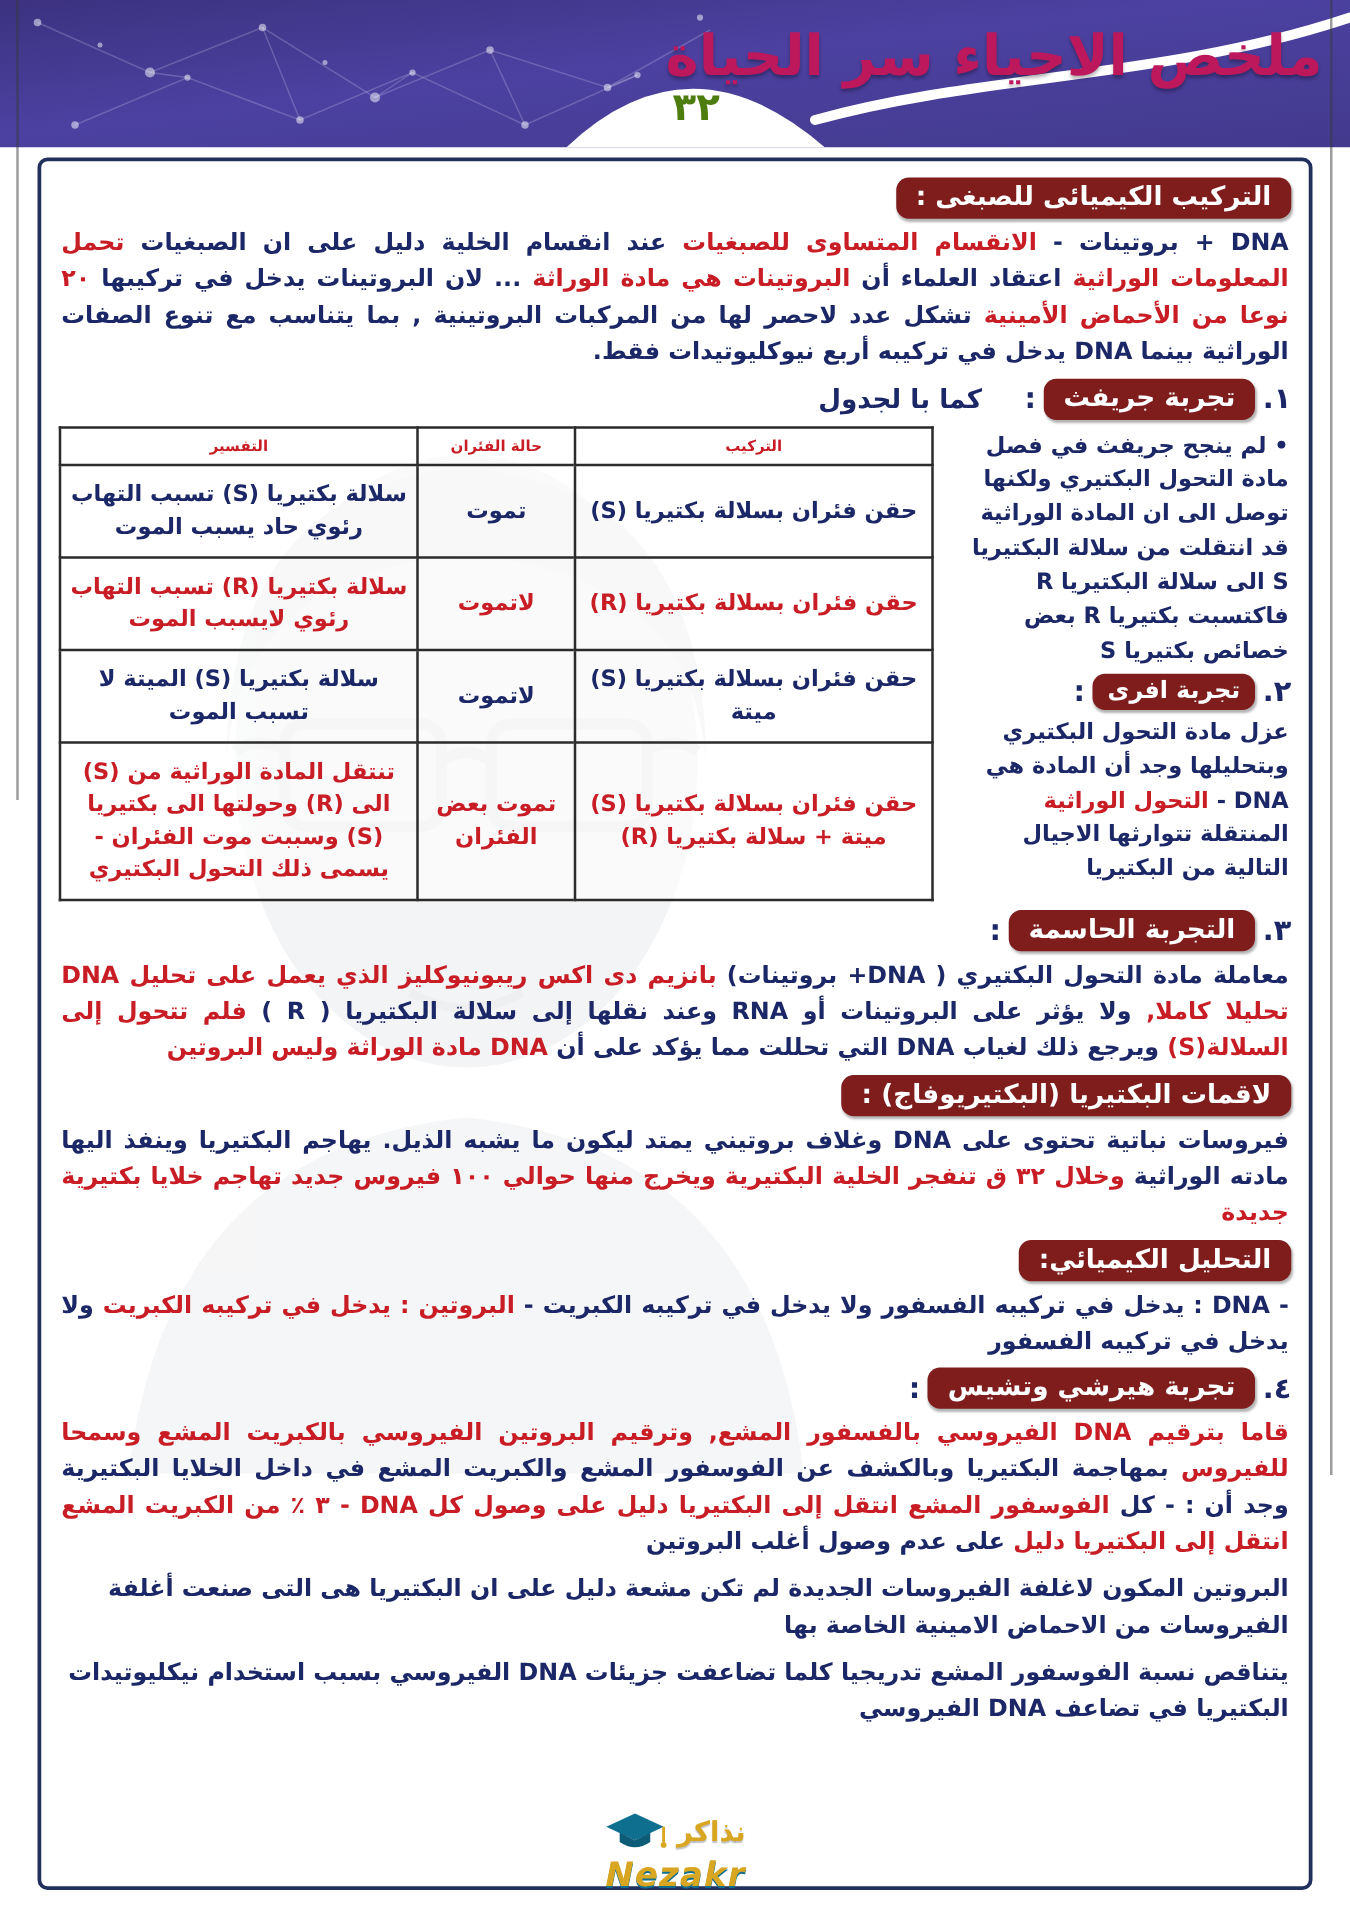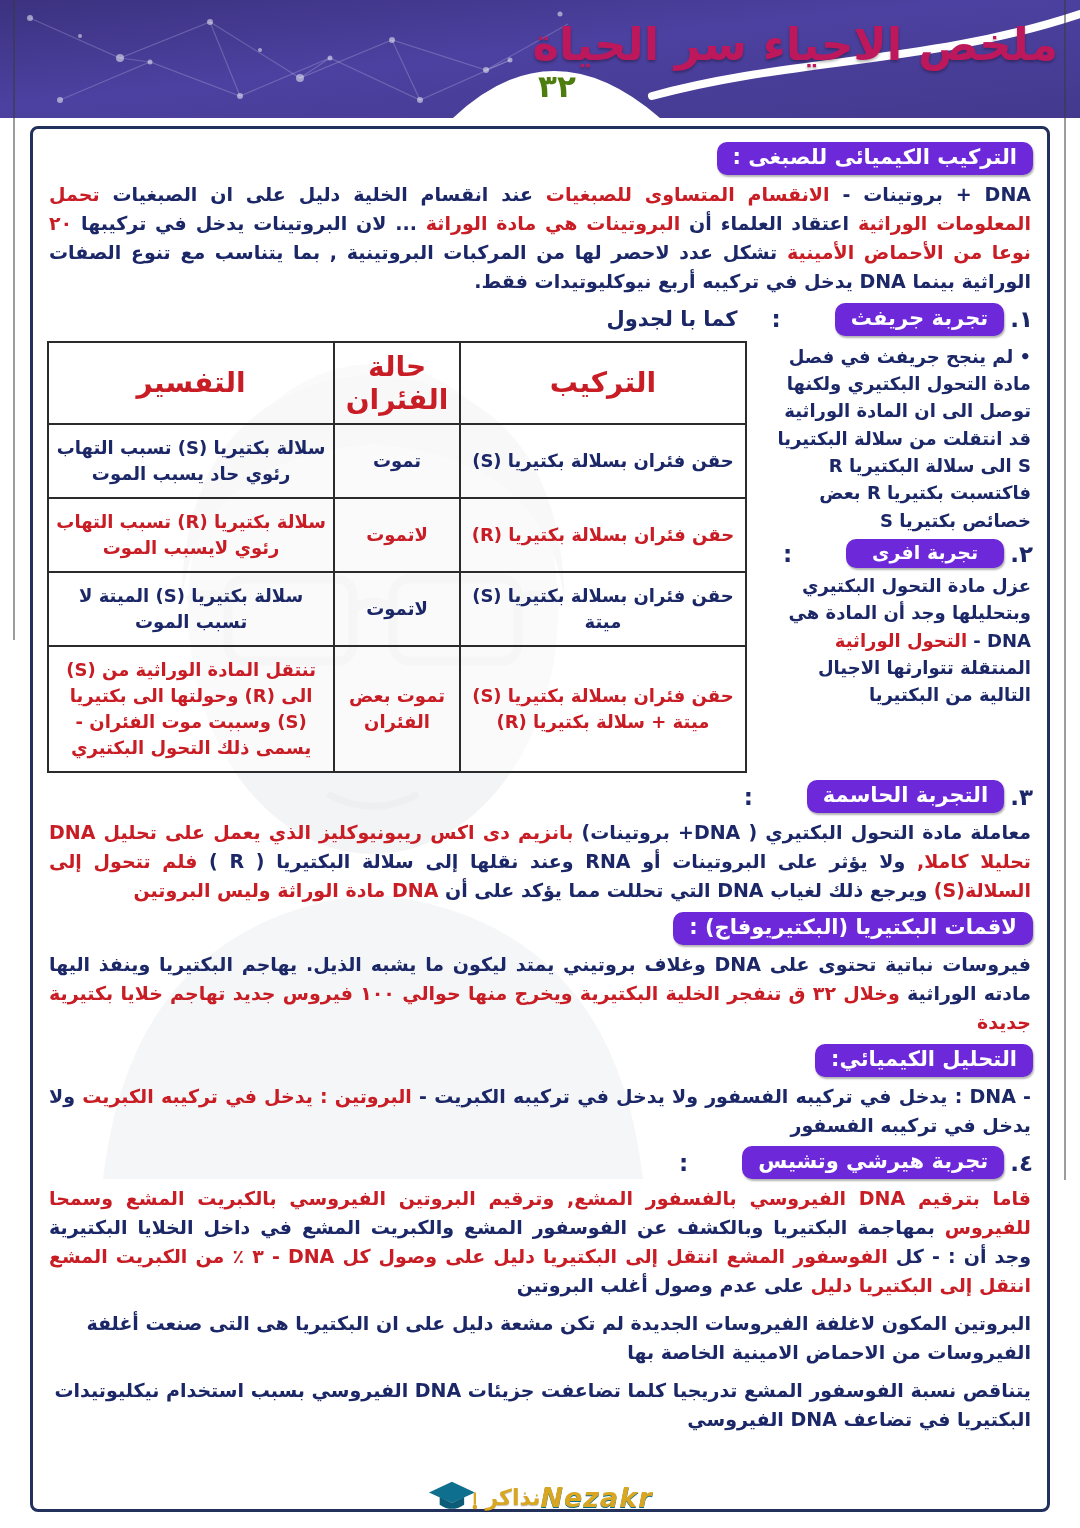--- a/index.html
+++ b/index.html
@@ -34,58 +34,57 @@
     padding:6px 14px 8px; overflow:hidden; background:transparent;
   }
   .box > :not(.face-bg) { position:relative; z-index:1; }
   .face-bg { position:absolute; top:150px; left:30px; width:600px; height:900px; opacity:.13; z-index:0; pointer-events:none; }
 
   .main-title { text-align:center; color:#2b3a97; font-weight:bold; font-size:36px; line-height:1.26; margin-bottom:4px; }
 
   .sec-head { display:flex; align-items:center; gap:6px; margin:7px 0 5px; }
   .sec-head.tight { margin:5px 0 4px; }
   .badge {
-    background:#6d28d9; color:#fff; font-weight:bold; font-size:21px;
+    background:#7f1d1d; color:#fff; font-weight:bold; font-size:21px;
     padding:3px 16px 6px; border-radius:10px; box-shadow:1px 2px 2px rgba(0,0,0,.3);
     white-space:nowrap;
-    margin-left:48px;
-  }
-  .side-col .badge { font-size:19px; padding:2px 26px 5px; }
+  }
+  .side-col .badge { font-size:19px; padding:2px 12px 5px; }
   .sec-num, .colon { color:#1b2766; font-weight:bold; font-size:23px; }
   .after { color:#1b2766; font-weight:bold; font-size:21px; margin-right:28px; }
 
   .para {
     font-size:19px; font-weight:bold; color:#1b2766; line-height:1.52;
     text-align:justify; margin:2px 2px 5px;
   }
   .seg-red  { color:#c81d25; }
   .seg-navy { color:#1b2766; }
 
   
   .griffith-row { display:flex; gap:14px; align-items:flex-start; margin-top:4px; }
   .side-col { width:272px; flex:0 0 auto; }
   .side-note { font-size:18px; line-height:1.52; text-align:right; }
   .bullet::before { content:"\2022  "; color:#1b2766; }
   .table-wrap { flex:1 1 auto; }
   .gtable { width:100%; border-collapse:collapse; background:rgba(255,255,255,.55); }
   .gtable th, .gtable td { border:2px solid #2b2b2b; text-align:center; vertical-align:middle; }
-  .gtable th { color:#c81d25; font-size:28px; font-weight:bold; padding:7px 4px; }
+  .gtable th { color:#c81d25; font-size:12px; font-weight:bold; padding:7px 4px; }
   .gtable td { font-size:18px; font-weight:bold; line-height:1.45; padding:10px 6px; }
   tr.tone-navy td { color:#1b2766; }
   tr.tone-red td  { color:#c81d25; }
   .c-exp  { width:41%; }
   .c-state{ width:18%; }
   .c-expl { width:41%; }
 
   .note-para { text-align:right; margin-top:9px; }
 
   
   .watermark {
     position:absolute; bottom:12px; left:50%; transform:translateX(-50%);
-    display:flex; flex-direction:row; align-items:center; z-index:4;
+    display:flex; flex-direction:column; align-items:flex-end; z-index:4;
     direction:ltr; pointer-events:none;
   }
   .wm-row { display:flex; align-items:center; gap:6px; }
   .wm-ar { color:#d9a622; font-weight:bold; font-size:22px; text-shadow:0 1px 1px rgba(0,0,0,.25); }
   .wm-en { color:#d9a622; font-style:italic; font-weight:bold; font-size:27px; letter-spacing:1px; text-shadow:0 1px 0 #0f6f8f; }
 </style>
 </head>
 <body>
 
 <div class="page">

